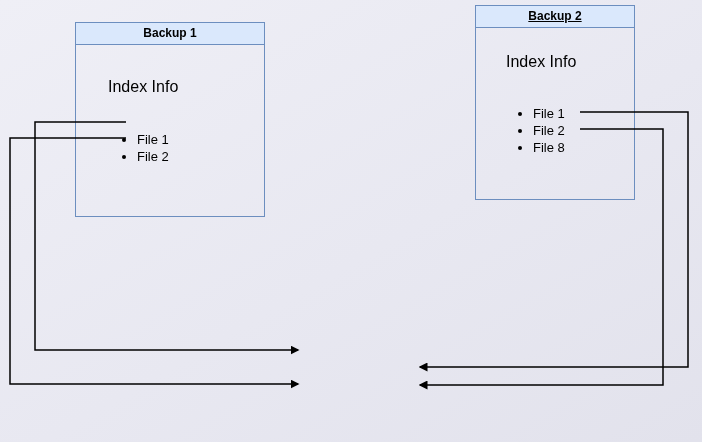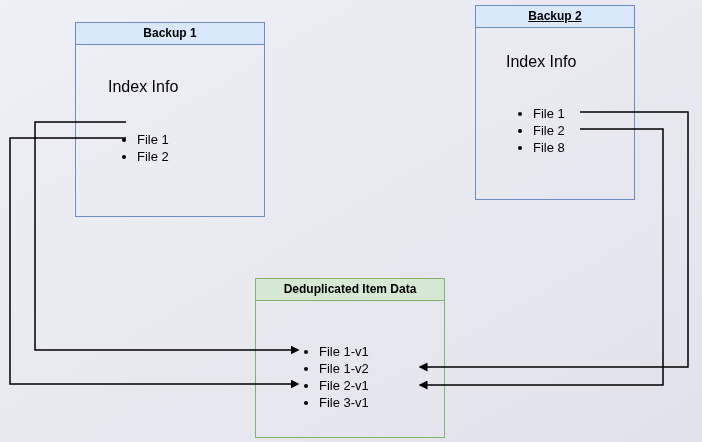--- a/index.html
+++ b/index.html
@@ -64,31 +64,20 @@
       <span>Backup 2</span>
     </div>
     <div class="subtitle" style="left:30px; top:47px;">Index Info</div>
     <ul class="file-list" style="left:42px; top:99px;">
       <li>File 1</li>
       <li>File 2</li>
       <li>File 8</li>
     </ul>
   </div>
 
-  <div class="box green" style="left:255px; top:278px; width:190px; height:160px;">
-    <div class="box-header">
-      <span>Deduplicated Item Data</span>
-    </div>
-    <ul class="file-list" style="left:48px; top:64px;">
-      <li>File 1-v1</li>
-      <li>File 1-v2</li>
-      <li>File 2-v1</li>
-      <li>File 3-v1</li>
-    </ul>
-  </div>
 
   <svg class="arrows" viewBox="0 0 702 442">
     <defs>
       <marker id="ah" markerWidth="9" markerHeight="9" refX="7.5" refY="4.5" orient="auto" markerUnits="userSpaceOnUse">
         <path d="M0,0 L9,4.5 L0,9 Z" fill="#000"></path>
       </marker>
     </defs>
 
     <polyline points="126,122 35,122 35,350 298,350" marker-end="url(#ah)"></polyline>
 

